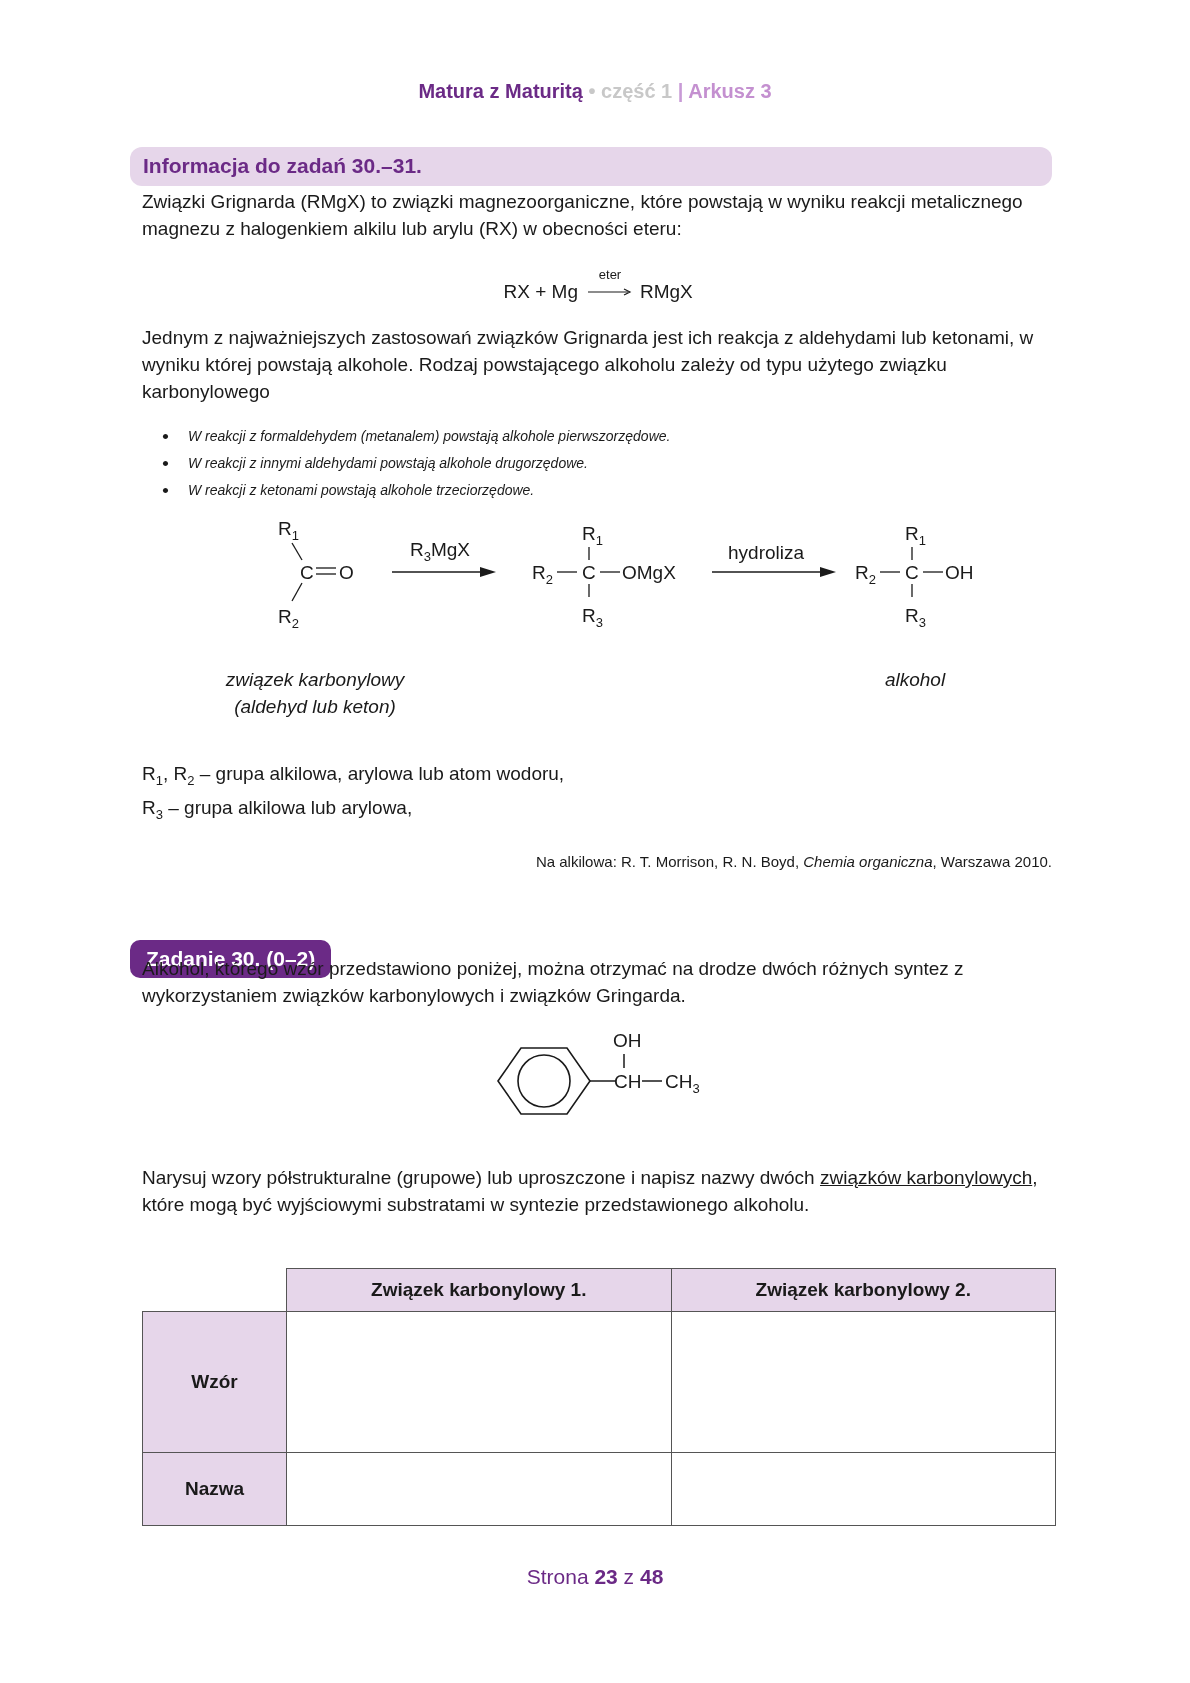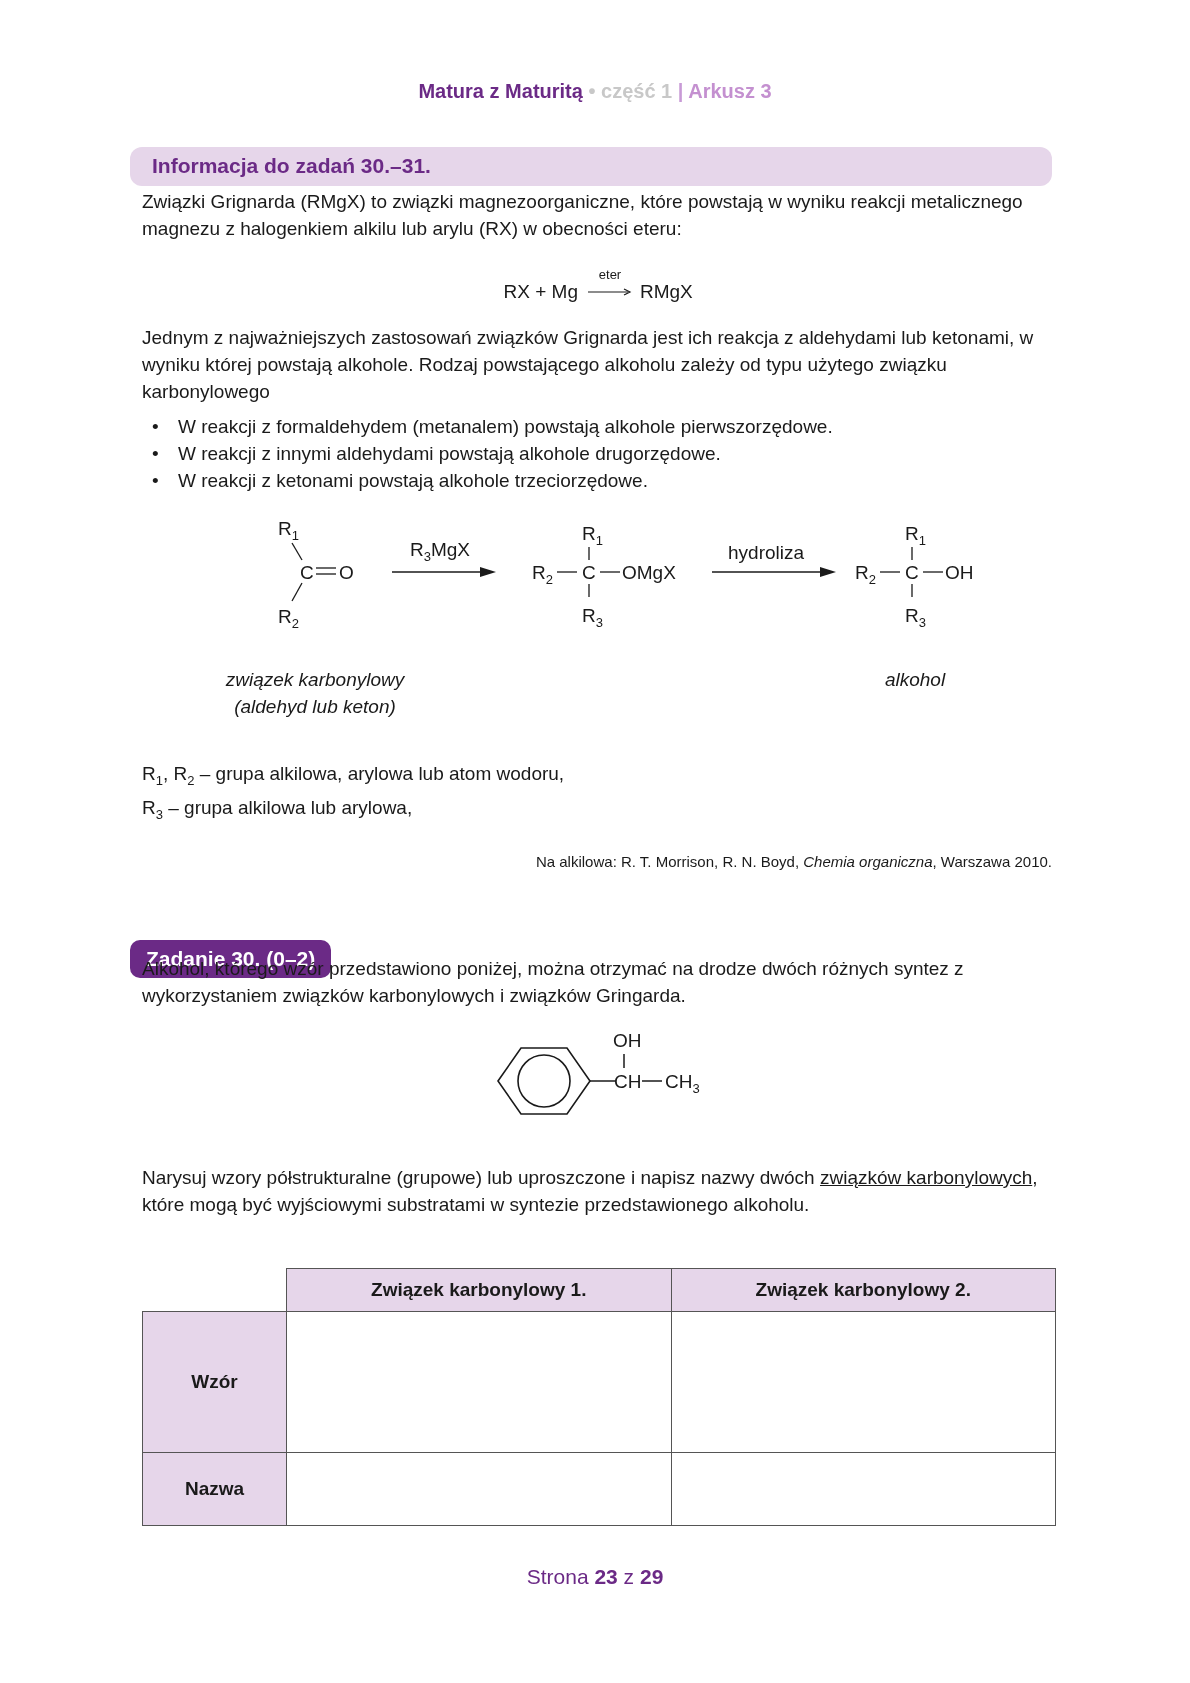--- a/index.html
+++ b/index.html
@@ -7,26 +7,26 @@
          font-family: "Liberation Sans", "DejaVu Sans", sans-serif; color: #1a1a1a; }
   .abs { position: absolute; }
   .header { top: 80px; left: 0; width: 1190px; text-align: center; font-size: 20px; font-weight: bold; }
   .header .brand { color: #6b2a86; }
   .header .sep { color: #c8c8c8; }
   .header .part { color: #c8c8c8; }
   .header .pipe { color: #c89ad6; }
   .header .sheet { color: #c490d0; }
 
   .banner { top: 147px; left: 130px; width: 922px; height: 39px; background: #e6d6ea; border-radius: 12px; }
-  .banner-title { position: absolute; left: 22px; top: 7px; font-size: 21px; font-weight: bold; color: #6b2a86; }
+  .banner-title { position: absolute; left: 13px; top: 7px; font-size: 21px; font-weight: bold; color: #6b2a86; }
 
   .p { left: 142px; width: 910px; font-size: 19px; line-height: 27px; color: #1a1a1a; }
   .eq { top: 268px; left: 0; width: 1190px; height: 40px; }
 
-  .bullets { left: 142px; top: 405px; width: 910px; font-size: 19px; line-height: 27px; margin: 8px; padding: 0; list-style: none; }
+  .bullets { left: 142px; top: 405px; width: 910px; font-size: 14px; line-height: 27px; margin: 18px; padding: 0; list-style: none; font-style: italic; }
   .bullets li { position: relative; padding-left: 28px; }
   .bullets li::before { content: "\2022"; position: absolute; left: 2px; top: 0; font-size: 19px; }
 
   .italic-cap { font-style: italic; font-size: 19px; line-height: 27px; text-align: center; }
 
   .source { top: 853px; right: 138px; font-size: 15px; color: #1a1a1a; }
 
   .task-badge { top: 916px; left: 130px; height: 38px; padding: 0 16px; background: #6b2a86; color: #ffffff;
                 border-radius: 10px; font-size: 21px; font-weight: bold; line-height: 38px; margin-top: 24px; }
 
@@ -170,14 +170,14 @@
     <td></td>
     <td></td>
   </tr>
 </tbody>
   </table>
 
 <div class="abs footer">
   <span>Strona</span>
   <b>23</b>
   <span>z</span>
-  <b>29</b>
+  <b>48</b>
 </div>
 
 </body></html>

